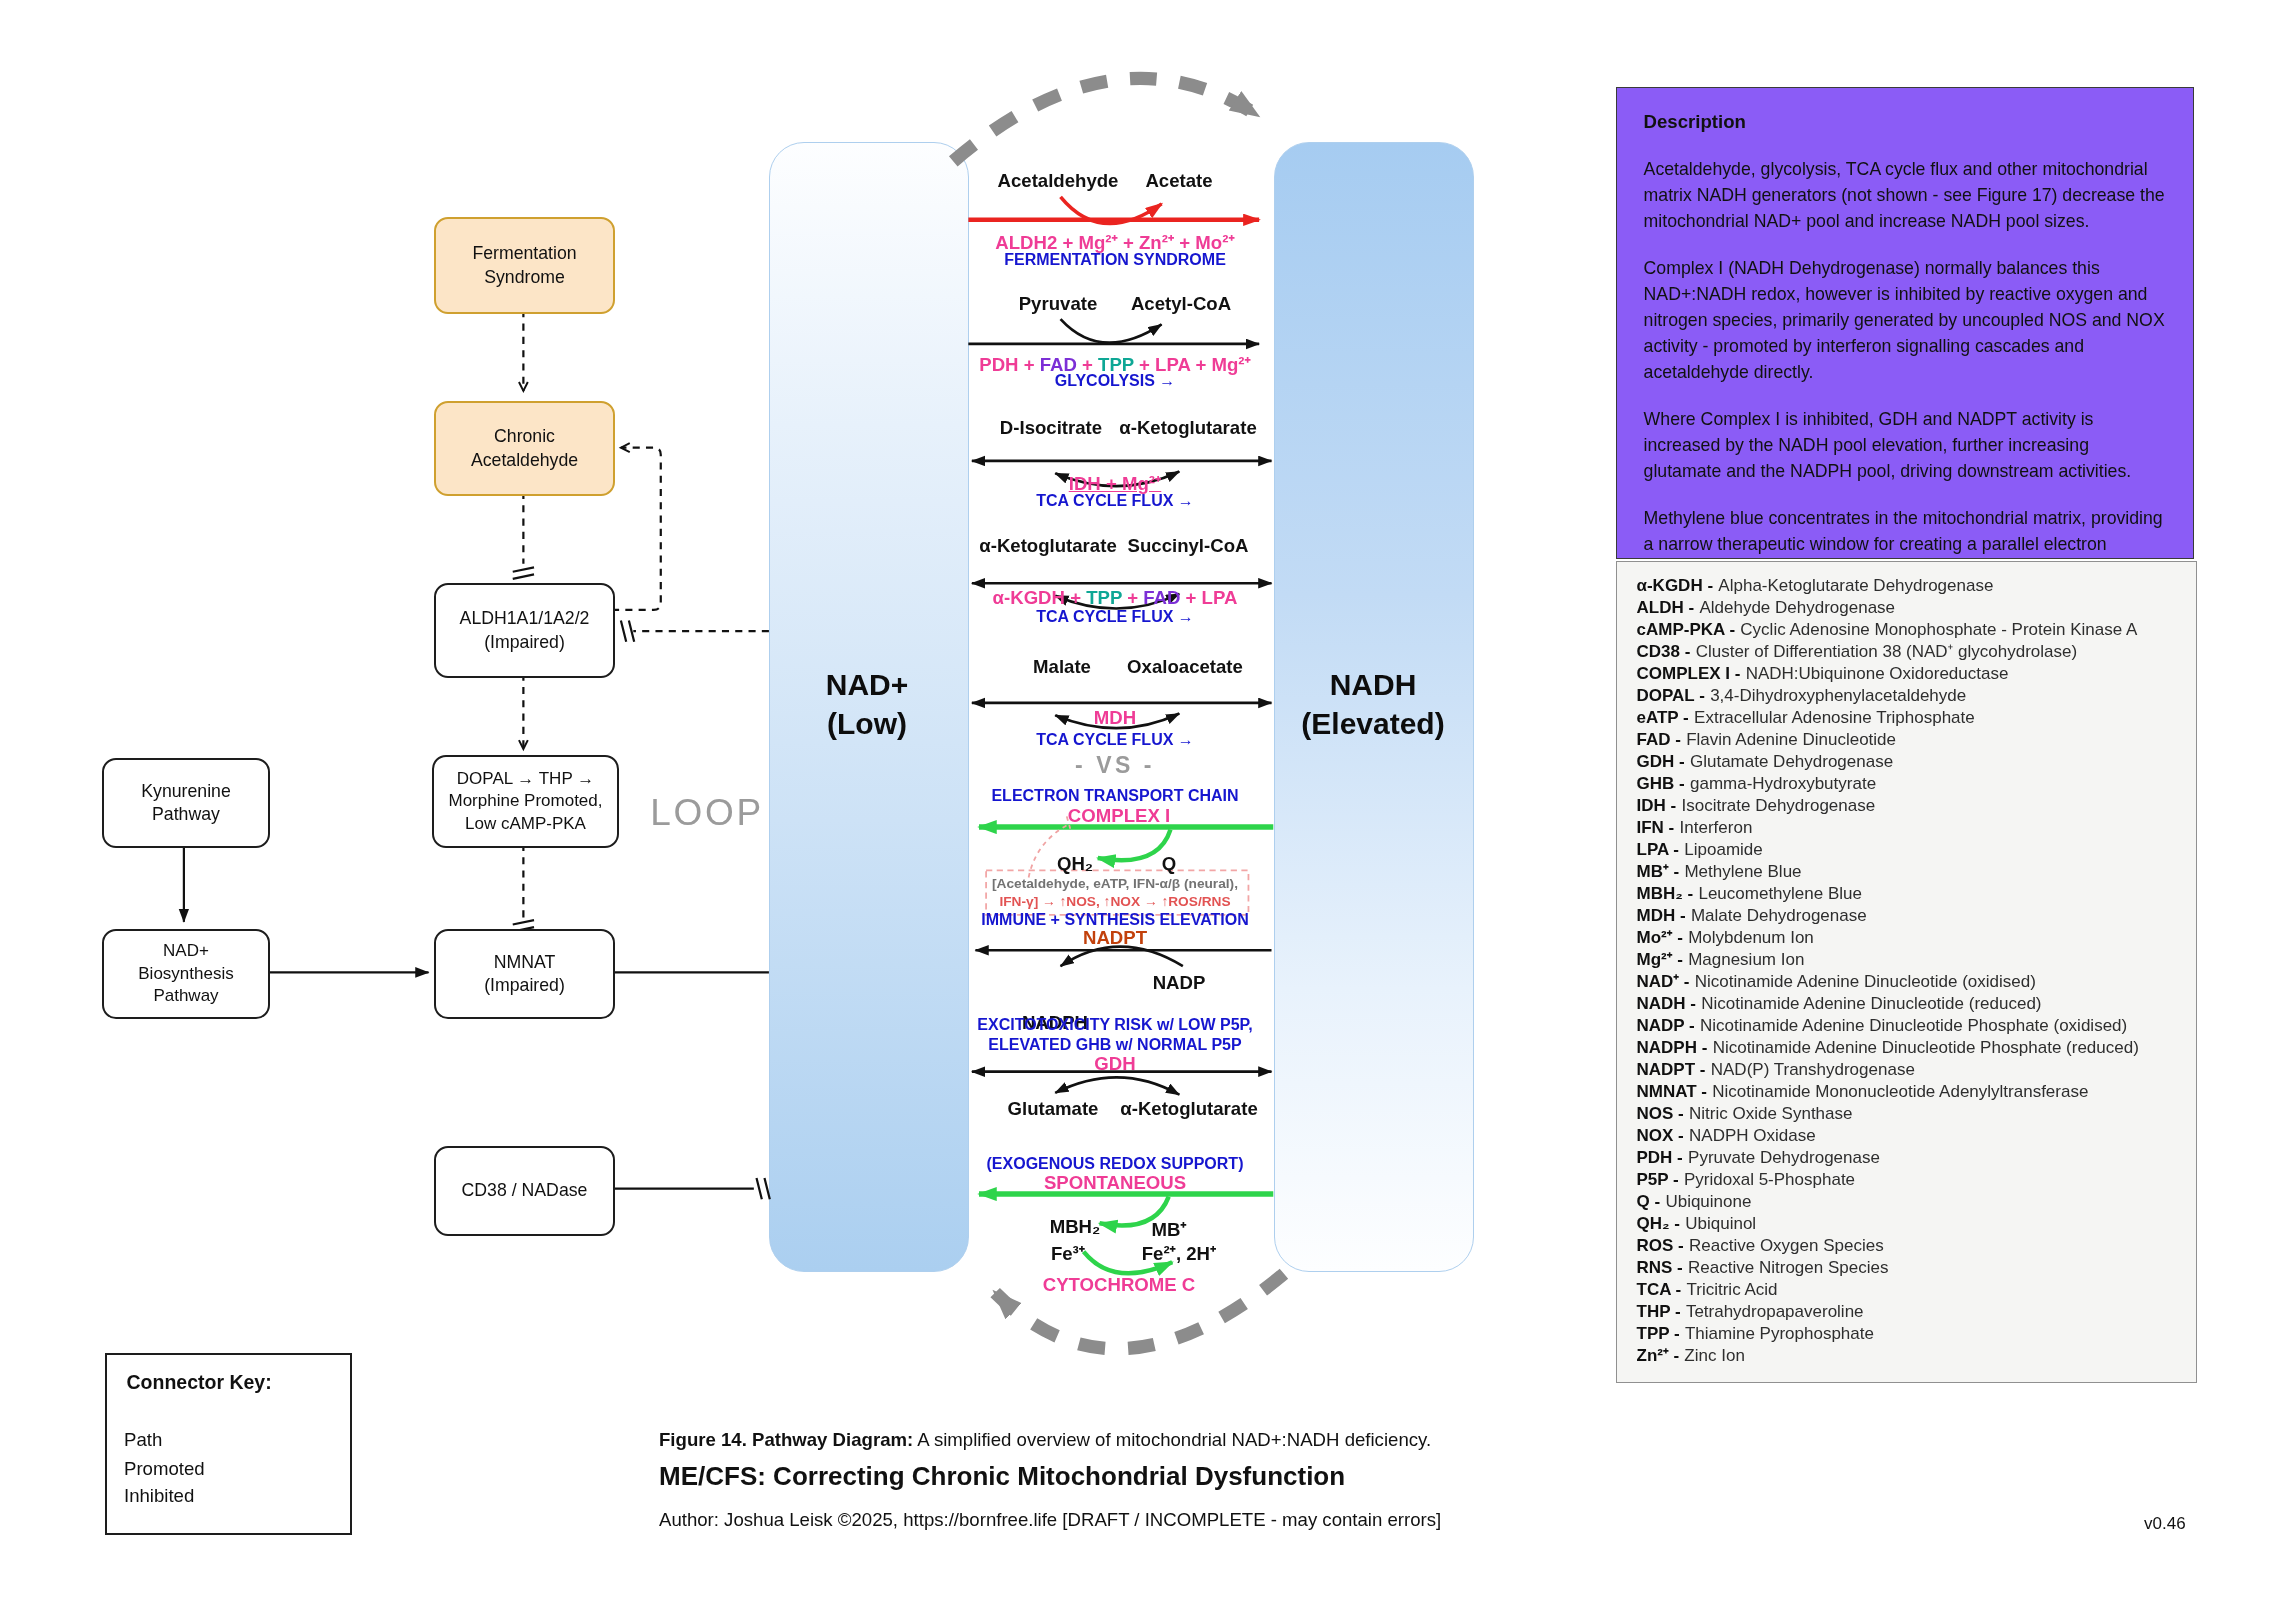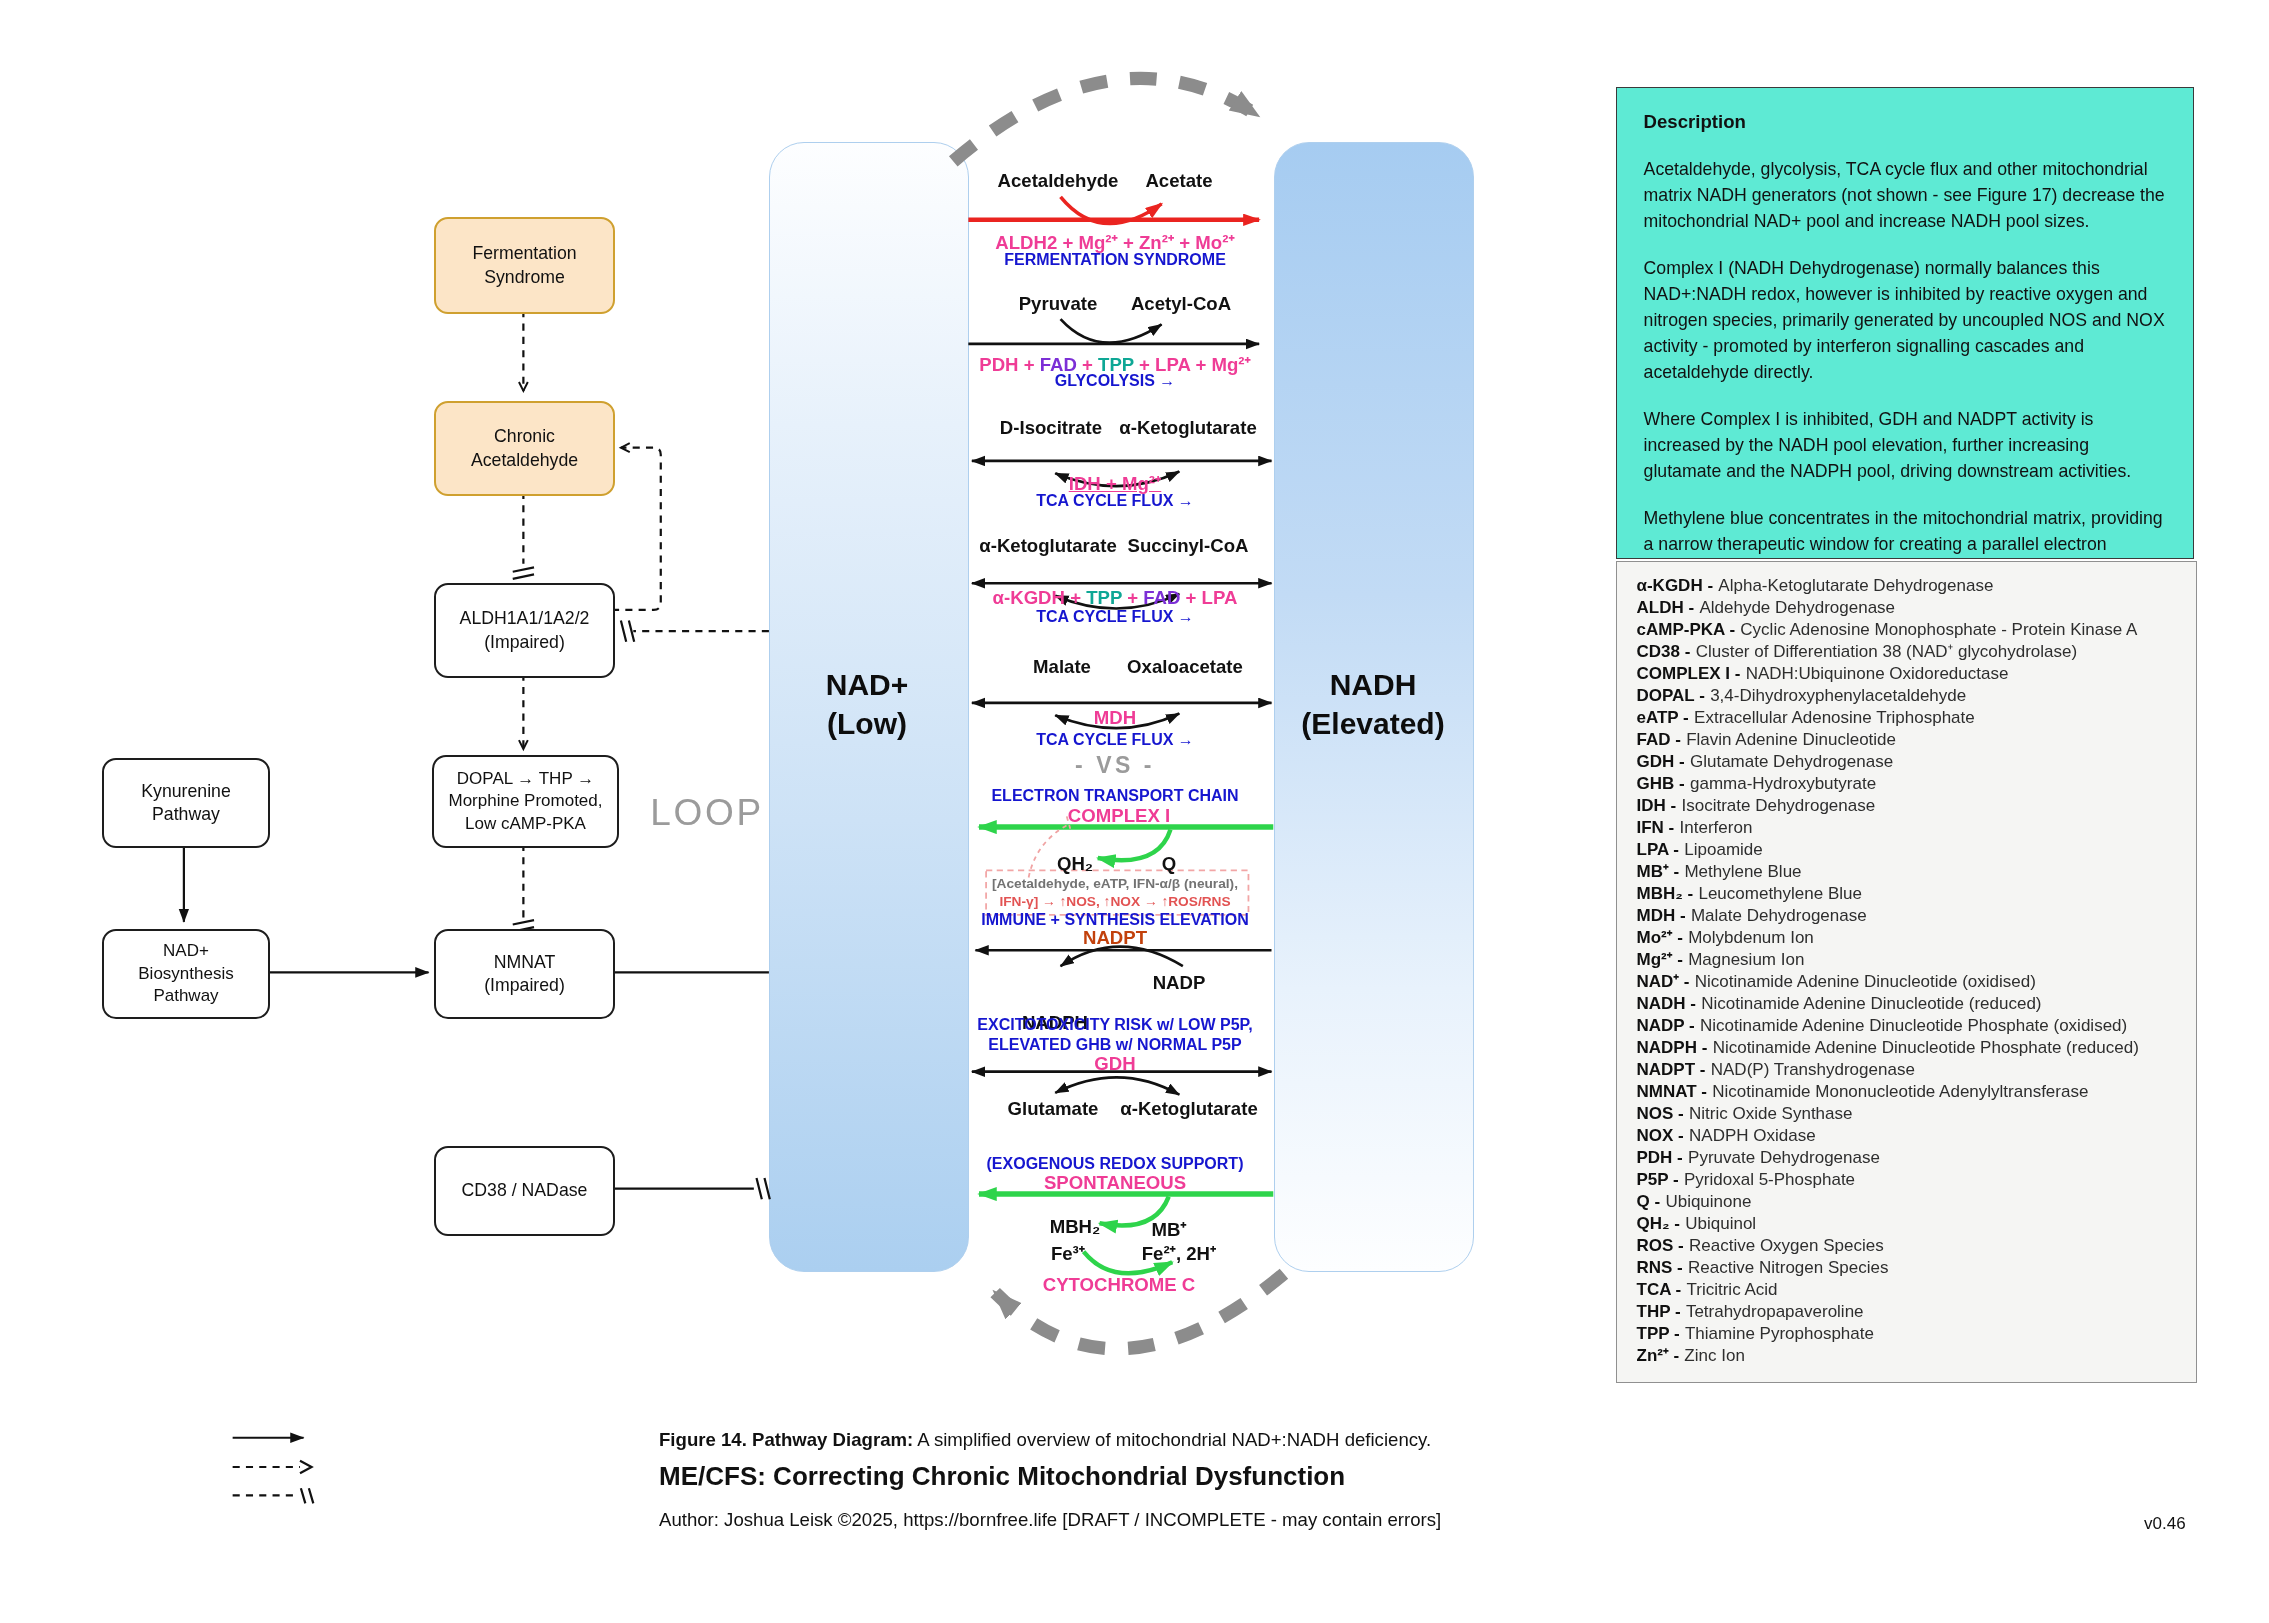--- a/index.html
+++ b/index.html
@@ -15,21 +15,21 @@
         display:flex;align-items:center;justify-content:center;text-align:center;
         font-size:17.7px;line-height:1.32;white-space:pre-line;}
   .fbox.orange{background:#fce5c7;border-color:#cfa02f;}
   .loop{position:absolute;z-index:4;transform:translateX(-50%);font-size:37px;color:#9b9b9b;letter-spacing:2.7px;}
   .clabel{position:absolute;z-index:4;transform:translateX(-50%);font-weight:bold;font-size:18.6px;white-space:nowrap;}
   .enz{position:absolute;z-index:4;transform:translateX(-50%);font-weight:bold;font-size:18.6px;white-space:nowrap;}
   .note{position:absolute;z-index:4;transform:translateX(-50%);font-weight:bold;font-size:16px;white-space:nowrap;}
   .vs{position:absolute;z-index:4;transform:translateX(-50%);font-weight:bold;font-size:23px;color:#9b9b9b;letter-spacing:3.5px;}
   .risk{position:absolute;z-index:4;transform:translateX(-50%);font-weight:bold;font-size:13.7px;white-space:nowrap;}
   .panel{position:absolute;z-index:4;box-sizing:border-box;}
-  .desc{left:1616px;top:87px;width:578px;height:472px;background:#5eead4;border:1.8px solid #3a3a3a;padding:23px 26.6px;}
+  .desc{left:1616px;top:87px;width:578px;height:472px;background:#8b5cf6;border:1.8px solid #3a3a3a;padding:23px 26.6px;}
   .desc h3{margin:0 0 23px 0;font-size:18.6px;}
   .desc p{margin:0 0 21px 0;font-size:17.7px;line-height:1.47;}
   .gloss{left:1616px;top:561px;width:581px;height:822px;background:#f5f5f3;border:1.8px solid #909090;padding:13.3px 19.5px;}
   .gloss-row{font-size:17px;line-height:22px;white-space:nowrap;color:#2e2e2e;}
   .gloss-row b{color:#101010;margin-right:5.3px;}
   .key{left:105px;top:1353px;width:247px;height:182px;background:#fff;border:2.1px solid #1d1d1d;}
   .key .ktitle{position:absolute;left:19.5px;top:16px;font-size:19.5px;font-weight:bold;}
   .klabel{position:absolute;left:19.5px;font-size:18.6px;}
   .cap{position:absolute;z-index:4;left:659px;font-size:18.6px;white-space:nowrap;}
   .bigtitle{position:absolute;z-index:4;left:659px;top:1461px;font-size:26px;font-weight:bold;white-space:nowrap;}
@@ -232,20 +232,26 @@
         <div class="gloss-row"><b>QH₂ -</b><span>Ubiquinol</span></div>
         <div class="gloss-row"><b>ROS -</b><span>Reactive Oxygen Species</span></div>
         <div class="gloss-row"><b>RNS -</b><span>Reactive Nitrogen Species</span></div>
         <div class="gloss-row"><b>TCA -</b><span>Tricitric Acid</span></div>
         <div class="gloss-row"><b>THP -</b><span>Tetrahydropapaveroline</span></div>
         <div class="gloss-row"><b>TPP -</b><span>Thiamine Pyrophosphate</span></div>
         <div class="gloss-row"><b>Zn²⁺ -</b><span>Zinc Ion</span></div>
       </div>
   </div>
 
+  <div class="panel key">
+    <div class="ktitle">Connector Key:</div>
+    <div class="klabel" style="top:1429px;left:124px;position:fixed;">Path</div>
+    <div class="klabel" style="top:1458px;left:124px;position:fixed;">Promoted</div>
+    <div class="klabel" style="top:1485px;left:124px;position:fixed;">Inhibited</div>
+  </div>
 
   <div class="cap" style="top:1429px;">
     <b>Figure 14. Pathway Diagram:</b><span> A simplified overview of mitochondrial NAD+:NADH deficiency.</span>
   </div>
   <div class="bigtitle">ME/CFS: Correcting Chronic Mitochondrial Dysfunction</div>
   <div class="cap" style="top:1509px;">Author: Joshua Leisk ©2025, https://bornfree.life [DRAFT / INCOMPLETE - may contain errors]</div>
   <div class="version">v0.46</div>
 
 </div>
 

